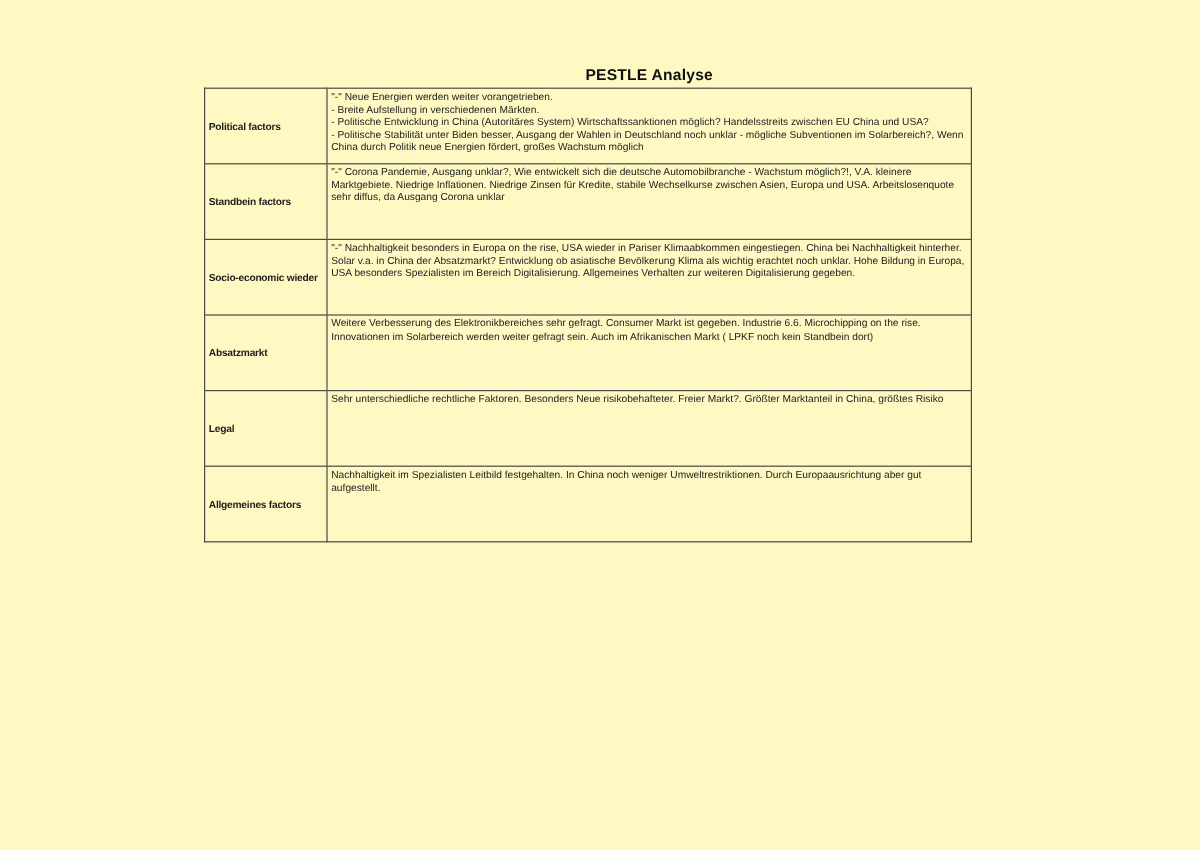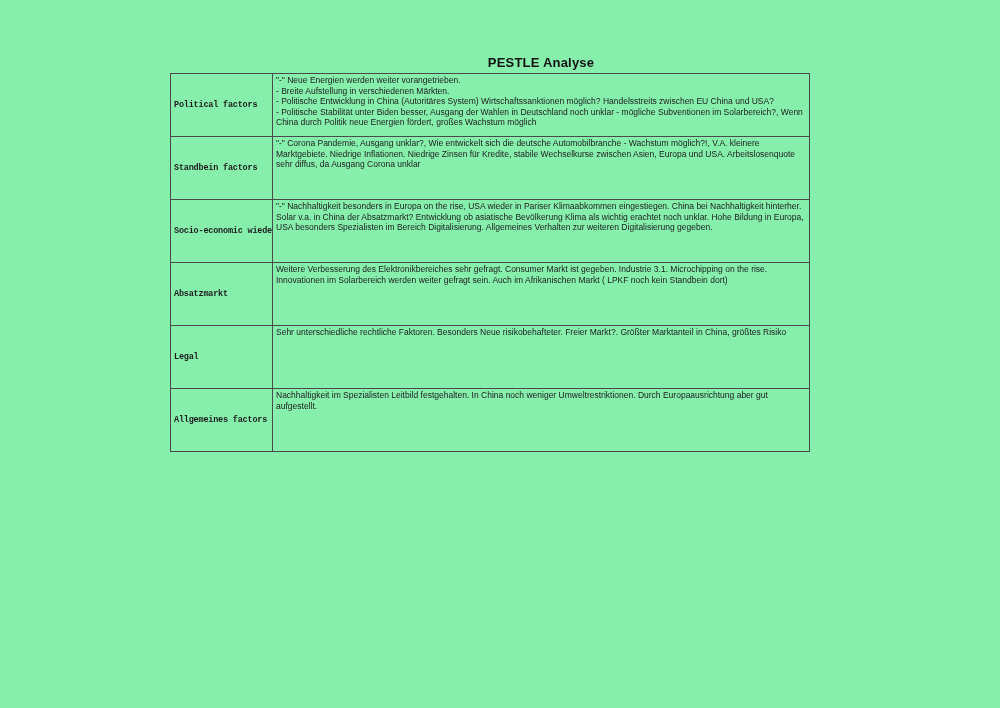--- a/index.html
+++ b/index.html
@@ -9,21 +9,21 @@
     height: 708px;
     position: relative;
     font-family: "Liberation Sans", sans-serif;
     color: #1c1c1c;
     overflow: hidden;
   }
   .page {
     position: absolute;
     left: 0; top: 0;
     width: 1000px; height: 708px;
-    background: #86efac;
+    background: #fef9c3;
   }
   .doc-title {
     position: absolute;
     left: 272px;
     top: 55px;
     width: 538px;
     text-align: center;
     font-size: 13px;
     font-weight: bold;
     color: #111111;
@@ -45,21 +45,20 @@
     overflow: hidden;
   }
   td.factor-label {
     width: 102px;
     font-weight: bold;
     vertical-align: middle;
     padding: 2px 1px 2px 3px;
     letter-spacing: -0.2px;
     white-space: nowrap;
     color: #1c1c1c;
-    font-family: Liberation Mono, monospace;
   }
   td.factor-content {
     vertical-align: top;
     padding: 1px 3px 2px 3px;
     white-space: pre-line;
     color: #1c1c1c;
   }
 </style>
 </head>
 <body>
@@ -80,21 +79,21 @@
       <tr>
         <td class="factor-label">Standbein factors</td>
         <td class="factor-content">"-" Corona Pandemie, Ausgang unklar?, Wie entwickelt sich die deutsche Automobilbranche - Wachstum möglich?!, V.A. kleinere Marktgebiete. Niedrige Inflationen. Niedrige Zinsen für Kredite, stabile Wechselkurse zwischen Asien, Europa und USA. Arbeitslosenquote sehr diffus, da Ausgang Corona unklar</td>
       </tr>
       <tr>
         <td class="factor-label">Socio-economic wieder</td>
         <td class="factor-content">"-" Nachhaltigkeit besonders in Europa on the rise, USA wieder in Pariser Klimaabkommen eingestiegen. China bei Nachhaltigkeit hinterher. Solar v.a. in China der Absatzmarkt? Entwicklung ob asiatische Bevölkerung Klima als wichtig erachtet noch unklar. Hohe Bildung in Europa, USA besonders Spezialisten im Bereich Digitalisierung. Allgemeines Verhalten zur weiteren Digitalisierung gegeben.</td>
       </tr>
       <tr>
         <td class="factor-label">Absatzmarkt</td>
-        <td class="factor-content">Weitere Verbesserung des Elektronikbereiches sehr gefragt. Consumer Markt ist gegeben. Industrie 3.1. Microchipping on the rise. Innovationen im Solarbereich werden weiter gefragt sein. Auch im Afrikanischen Markt ( LPKF noch kein Standbein dort)</td>
+        <td class="factor-content">Weitere Verbesserung des Elektronikbereiches sehr gefragt. Consumer Markt ist gegeben. Industrie 6.6. Microchipping on the rise. Innovationen im Solarbereich werden weiter gefragt sein. Auch im Afrikanischen Markt ( LPKF noch kein Standbein dort)</td>
       </tr>
       <tr>
         <td class="factor-label">Legal</td>
         <td class="factor-content">Sehr unterschiedliche rechtliche Faktoren. Besonders Neue risikobehafteter. Freier Markt?. Größter Marktanteil in China, größtes Risiko</td>
       </tr>
       <tr>
         <td class="factor-label">Allgemeines factors</td>
         <td class="factor-content">Nachhaltigkeit im Spezialisten Leitbild festgehalten. In China noch weniger Umweltrestriktionen. Durch Europaausrichtung aber gut aufgestellt.</td>
       </tr>
     </tbody>

